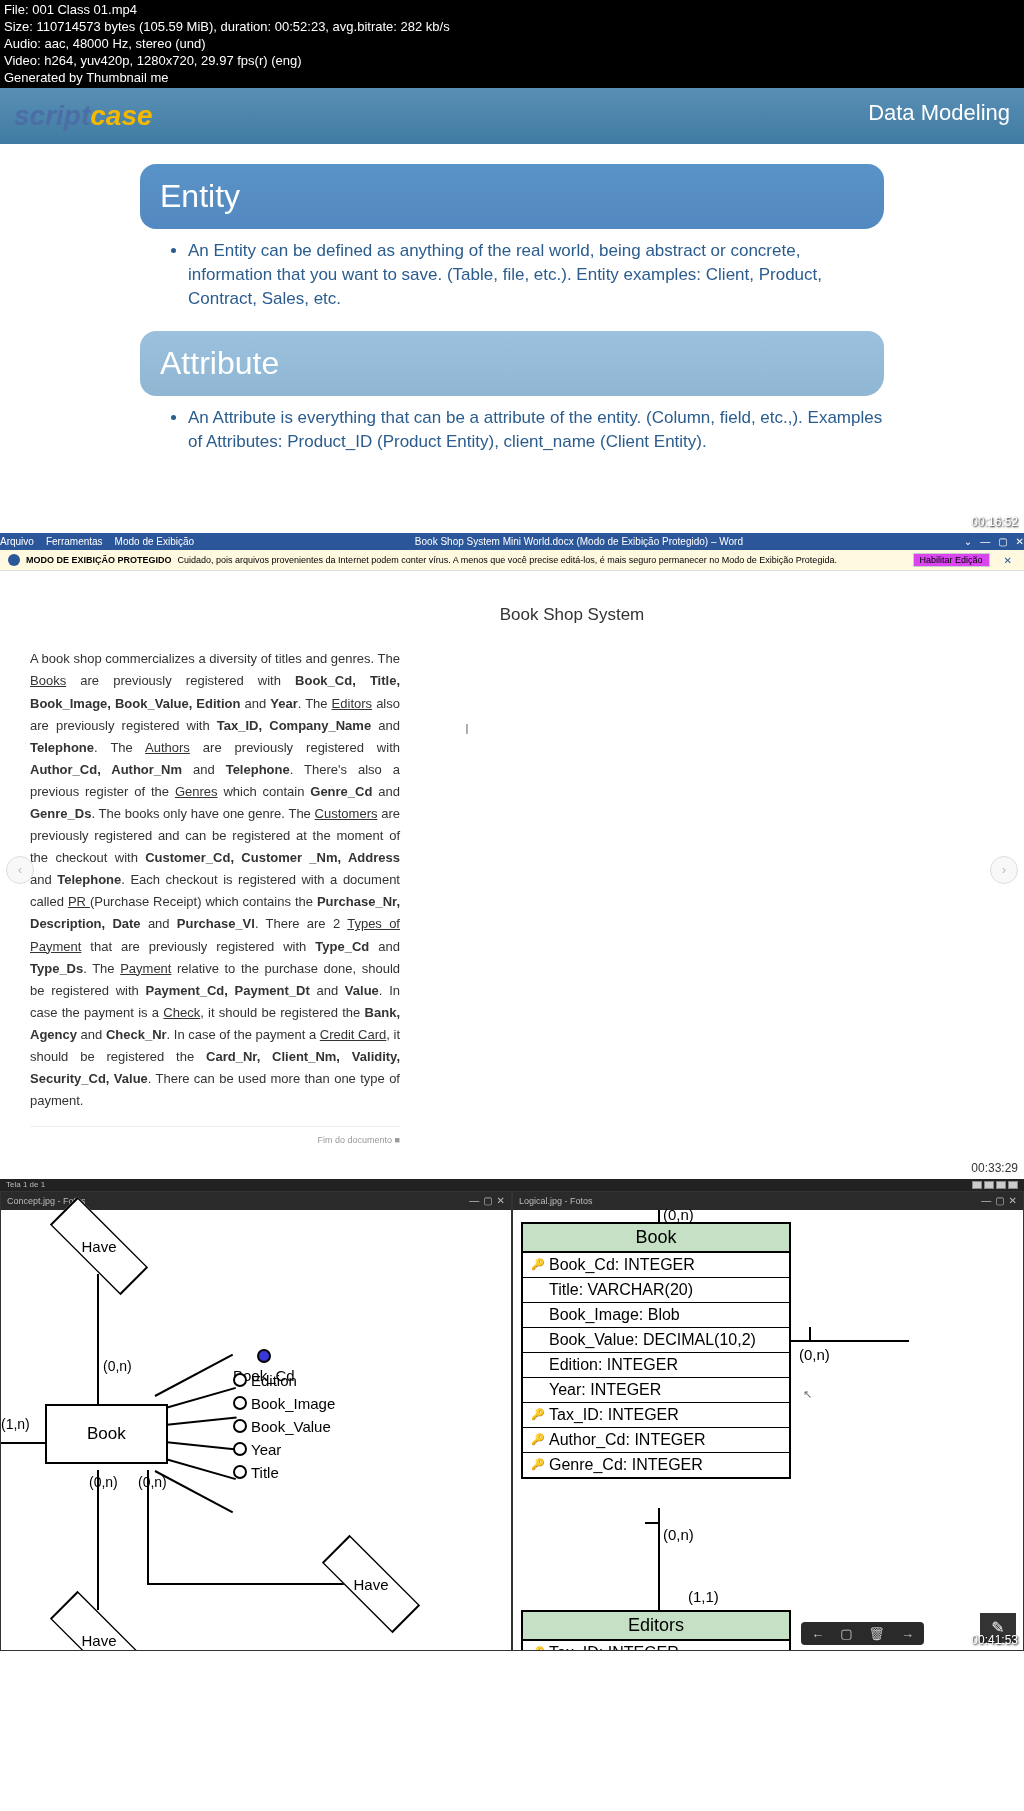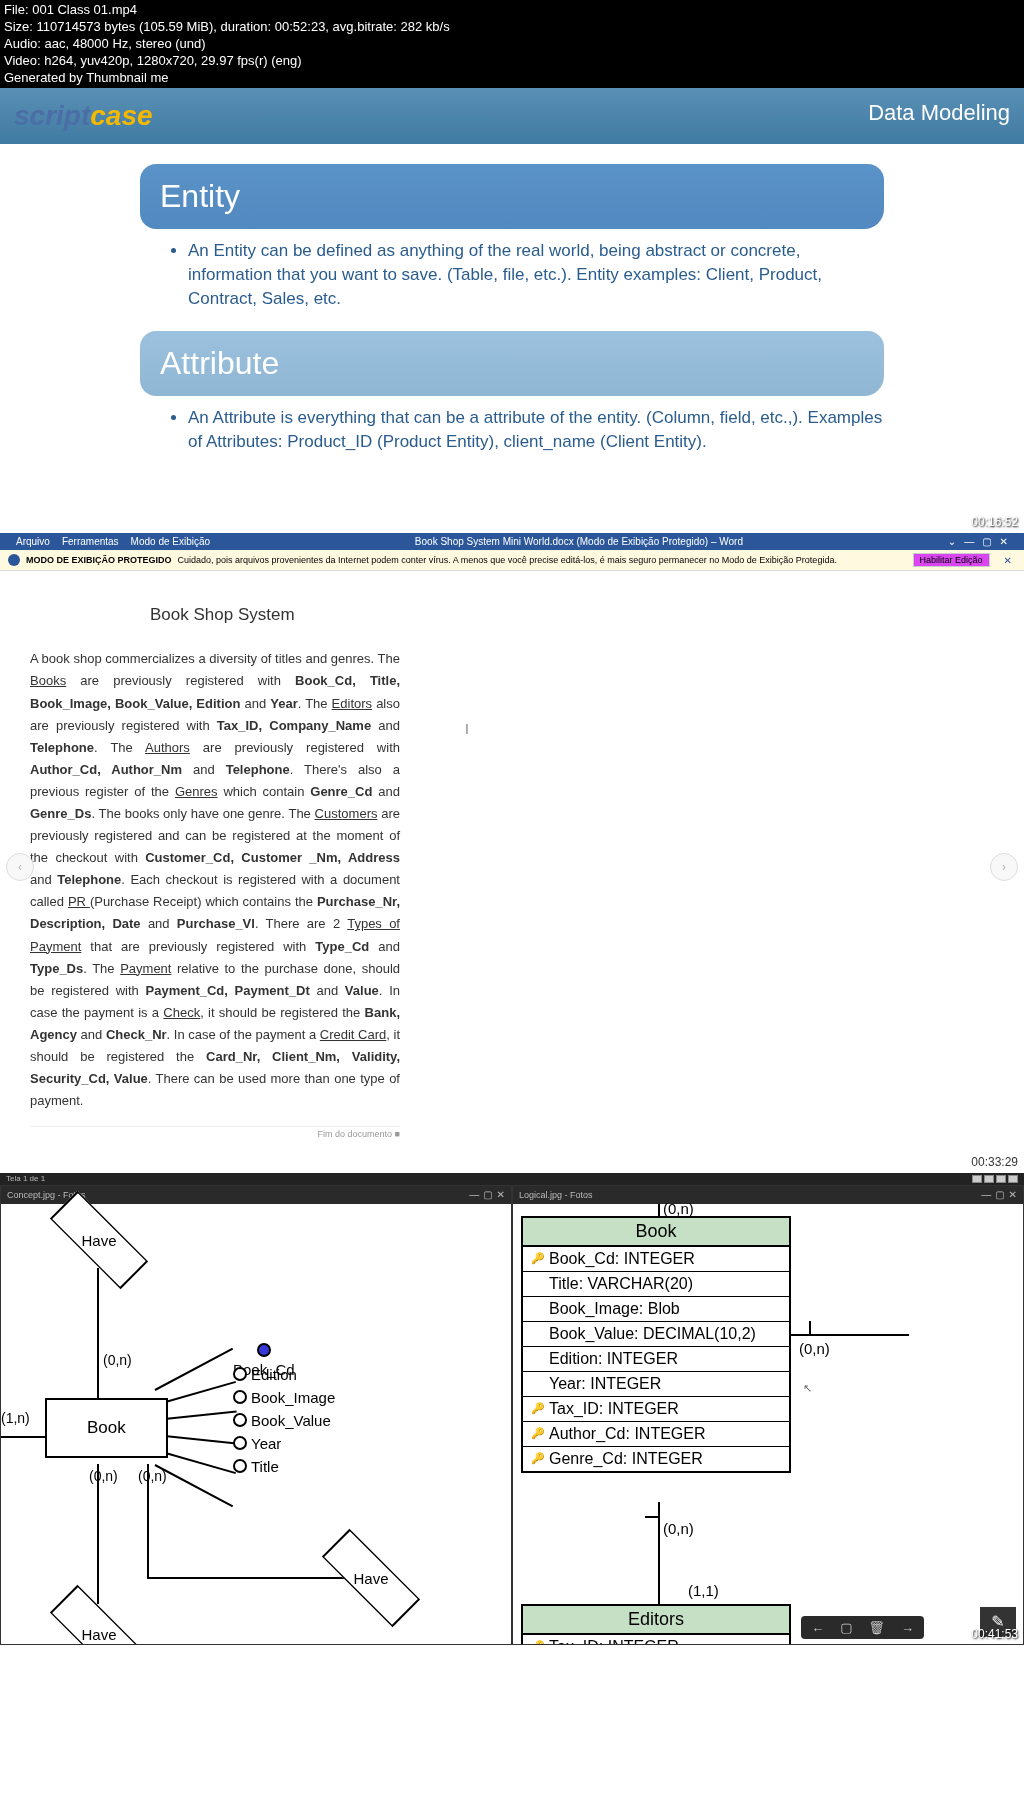--- a/index.html
+++ b/index.html
@@ -19,33 +19,33 @@
     
     .slide-body { padding: 20px 140px 60px; background: #fff; min-height: 380px; border-radius: 27px; }
     .concept-box { background: linear-gradient(#5a93c8, #5289c0); color: #fff; padding: 14px 20px; border-radius: 16px 16px 20px 16px; font-size: 32px; margin-bottom: 10px; }
     .concept-box.light { background: linear-gradient(#9bc1de, #8fb6d3); }
     .concept-desc { color: #2a5c8e; font-size: 17px; margin: 0 0 20px 30px; line-height: 1.4; }
     .nav-circle { position: absolute; top: 50%; width: 28px; height: 28px; border: 1px solid #ddd; border-radius: 50%; background: #f8f8f8; display: flex; align-items: center; justify-content: center; color: #bbb; font-size: 12px; }
     .nav-left { left: 6px; }
     .nav-right { right: 6px; }
     
     .word-section { position: relative; }
-    .word-titlebar { background: #2b579a; color: #fff; font-size: 10px; padding: 3px 16px; display: flex; justify-content: space-between; align-items: center; }
+    .word-titlebar { background: #2b579a; color: #fff; font-size: 10px; padding: 3px 0; display: flex; justify-content: space-between; align-items: center; }
     .word-menu { display: flex; gap: 12px; }
     .word-controls { display: flex; gap: 8px; }
     .word-protect { background: #fff9e0; font-size: 9px; padding: 3px 8px; display: flex; align-items: center; gap: 6px; border-bottom: 1px solid #ddd; }
     .protect-badge { width: 12px; height: 12px; background: #2b579a; border-radius: 50%; display: inline-block; }
     .protect-btn { border: 1px solid #ccc; padding: 1px 6px; background: #d946ef; font-size: 9px; margin-left: auto; }
     .word-close-x { color: #2b579a; font-size: 10px; padding: 0 4px; cursor: pointer; margin-left: 4px; }
     .word-body { padding: 20px 30px 30px; background: #fff; min-height: 380px; font-size: 13px; color: #333; line-height: 1.7; }
-    .doc-title { font-size: 17px; font-weight: normal; margin: 10px 0 18px 120px; }
+    .doc-title { text-align: center; font-size: 17px; font-weight: normal; margin: 10px 0 18px 120px; }
     .doc-text { text-align: justify; max-width: 370px; }
     .doc-text .u { text-decoration: underline; }
     .doc-text .b { font-weight: bold; }
-    .doc-footer { text-align: right; max-width: 370px; font-size: 9px; color: #999; margin-top: 14px; padding-top: 0; border-top: 1px solid #eee; }
+    .doc-footer { text-align: right; max-width: 370px; font-size: 9px; color: #999; margin-top: 14px; padding-top: 6px; border-top: 1px solid #eee; }
     .cursor-mark { position: absolute; left: 465px; top: 185px; color: #888; font-size: 14px; }
     
     .diagram-section { position: relative; background: #0a0a0a; }
     .taskbar-top { background: #222; height: 12px; display: flex; align-items: center; font-size: 8px; color: #bbb; padding: 0 6px; }
     .taskbar-icons { margin-left: auto; display: flex; gap: 2px; }
     .taskbar-icons span { width: 10px; height: 8px; background: #ccc; border: 1px solid #888; display: inline-block; }
     .diagram-row { display: flex; height: 460px; }
     .diagram-pane { flex: 1; background: #fff; position: relative; border: 1px solid #333; overflow: hidden; }
     .pane-titlebar { background: #2a2a2a; color: #bbb; font-size: 9px; padding: 2px 6px; display: flex; align-items: center; height: 18px; }
     .pane-controls { margin-left: auto; display: flex; gap: 4px; font-size: 10px; }

